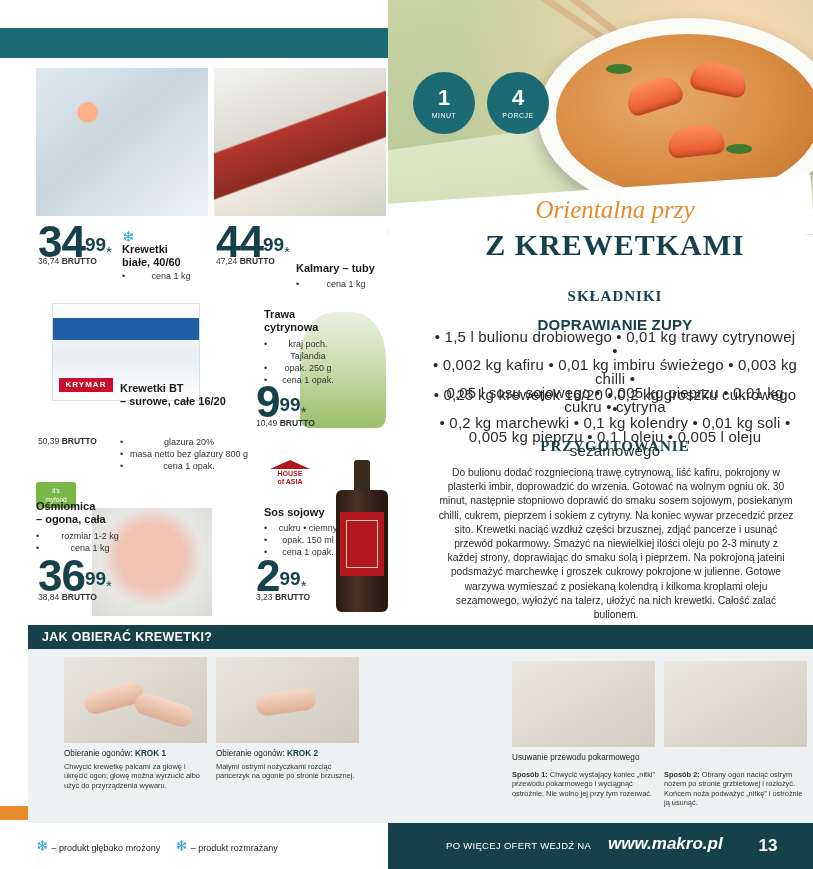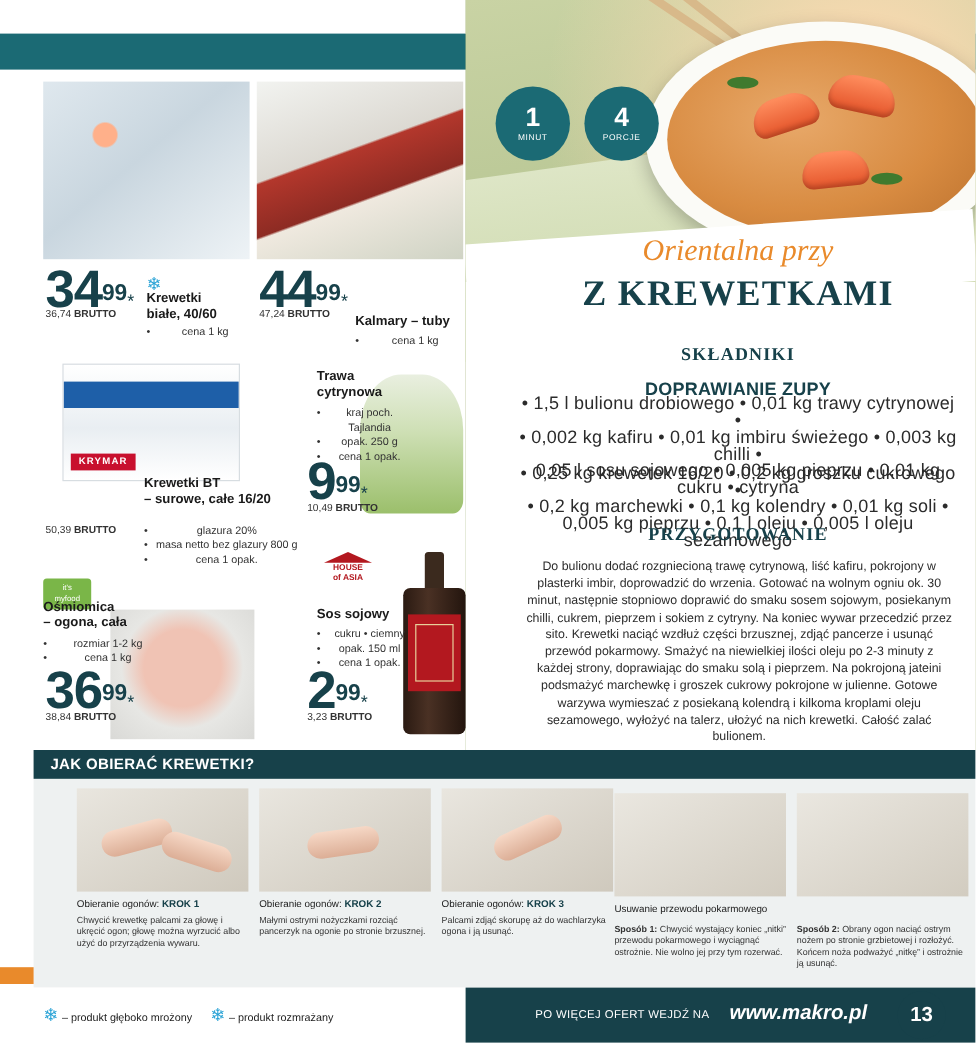--- a/index.html
+++ b/index.html
@@ -317,21 +317,21 @@
   <div class="price" style="left:256px; top:382px;">
     <span class="big">9</span><span class="cents">99</span><span class="star">*</span>
   </div>
   <div class="brutto" style="left:256px; top:418px;">
     <span>10,49</span>&nbsp;<b>BRUTTO</b>
   </div>
 
   <div class="brutto" style="left:38px; top:436px;">
     <span>50,39</span>&nbsp;<b>BRUTTO</b>
   </div>
-  <div class="pname" style="left:120px; top:397px; width:120px; white-space:pre-line">Krewetki BT
+  <div class="pname" style="left:120px; top:382px; width:120px; white-space:pre-line">Krewetki BT
 – surowe, całe 16/20</div>
   <ul class="pdesc" style="left:120px; top:436px; width:130px;">
     <li>glazura 20%</li>
     <li>masa netto bez glazury 800 g</li>
     <li>cena 1 opak.</li>
   </ul>
 
   <div class="myfood" style="white-space:pre-line">it's
 myfood</div>
 
@@ -383,29 +383,20 @@
     <div class="step" id="step2">
       <div class="img">
         <div class="sh" style="left:40px;top:34px;transform:rotate(-8deg)"></div>
       </div>
       <div class="cap">
         <span>Obieranie ogonów: </span><b>KROK 2</b>
       </div>
       <div class="body">Małymi ostrymi nożyczkami rozciąć pancerzyk na ogonie po stronie brzusznej.</div>
     </div>
 
-    <div class="step" id="step3">
-      <div class="img">
-        <div class="sh" style="left:42px;top:30px;transform:rotate(-25deg)"></div>
-      </div>
-      <div class="cap">
-        <span>Obieranie ogonów: </span><b>KROK 3</b>
-      </div>
-      <div class="body">Palcami zdjąć skorupę aż do wachlarzyka ogona i ją usunąć.</div>
-    </div>
 
     <div class="step" id="step4">
       <div class="sub2">
         <div class="img4a"></div>
         <div class="img4b"></div>
       </div>
       <div class="cap">Usuwanie przewodu pokarmowego</div>
       <div class="sub2">
         <div class="body">
           <b>Sposób 1:</b><span> Chwycić wystający koniec „nitki” przewodu pokarmowego i wyciągnąć ostrożnie. Nie wolno jej przy tym rozerwać.</span>

